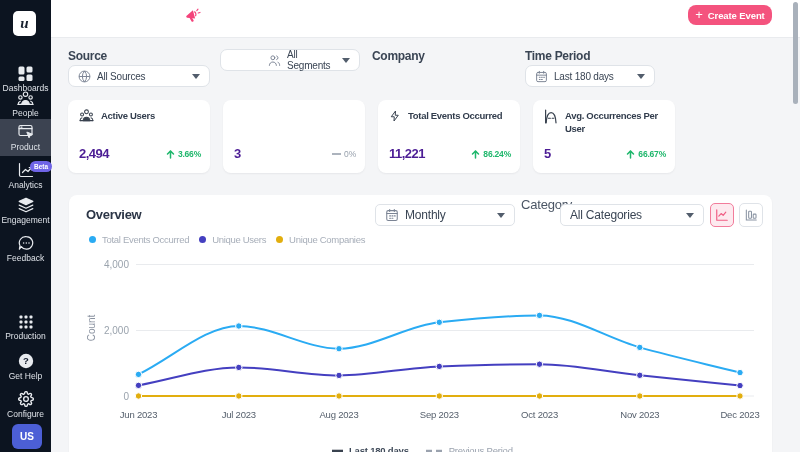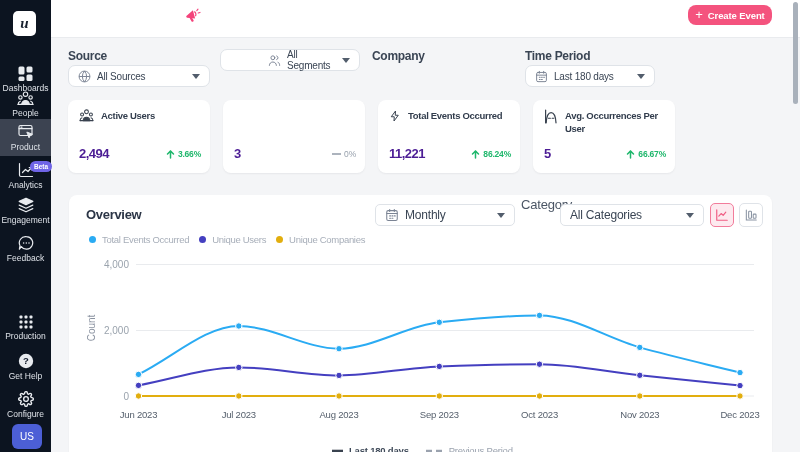--- a/index.html
+++ b/index.html
@@ -8,21 +8,21 @@
 
 
 .sidebar { position:absolute; left:0; top:0; width:51px; height:452px; background:#0c1420; z-index:5; }
 .logo { position:absolute; left:13px; top:11px; width:23px; height:25px; background:#fff; border-radius:5px; display:flex; align-items:center; justify-content:center; }
 .logo span { font-family:"Liberation Serif", serif; font-style:italic; font-weight:700; font-size:15px; color:#17202e; }
 .nav-item { position:absolute; left:0; width:51px; text-align:center; color:#dde1e7; font-size:8.5px; }
 .nav-item svg { display:block; margin:0 auto 2px; }
 .nav-item .lbl { display:block; letter-spacing:0; }
 .nav-active { position:absolute; left:0; top:119px; width:51px; height:37px; background:#3c4351; }
 .beta { position:absolute; left:30px; top:161px; background:#6f64e7; color:#fff; font-size:6.5px; font-weight:700; padding:2px 4px; border-radius:7px; z-index:2; }
-.avatar { position:absolute; left:12px; top:424px; width:30px; height:25px; background:#4c5fd6; border-radius:6px; color:#fff; font-size:10px; font-weight:400; display:flex; align-items:center; justify-content:center; }
+.avatar { position:absolute; left:12px; top:424px; width:30px; height:25px; background:#4c5fd6; border-radius:6px; color:#fff; font-size:10px; font-weight:700; display:flex; align-items:center; justify-content:center; }
 
 
 .topbar { position:absolute; left:51px; top:0; width:749px; height:38px; background:#fff; border-bottom:1px solid #e9ebee; z-index:2; }
 .title { position:absolute; left:19px; top:7px; font-size:13.5px; letter-spacing:-0.45px; font-weight:700; color:#222f3f; }
 .mega { position:absolute; left:135px; top:8px; }
 .create-btn { position:absolute; right:28px; top:5px; width:84px; height:20px; background:#f4537e; border-radius:8px; color:#fff; font-size:9.5px; letter-spacing:-0.1px; font-weight:700; display:flex; align-items:center; justify-content:center; gap:5px; }
 .create-btn .plus { font-size:13px; font-weight:400; margin-top:-1.5px; }
 
 
 .filters { position:absolute; left:68px; top:49px; }

